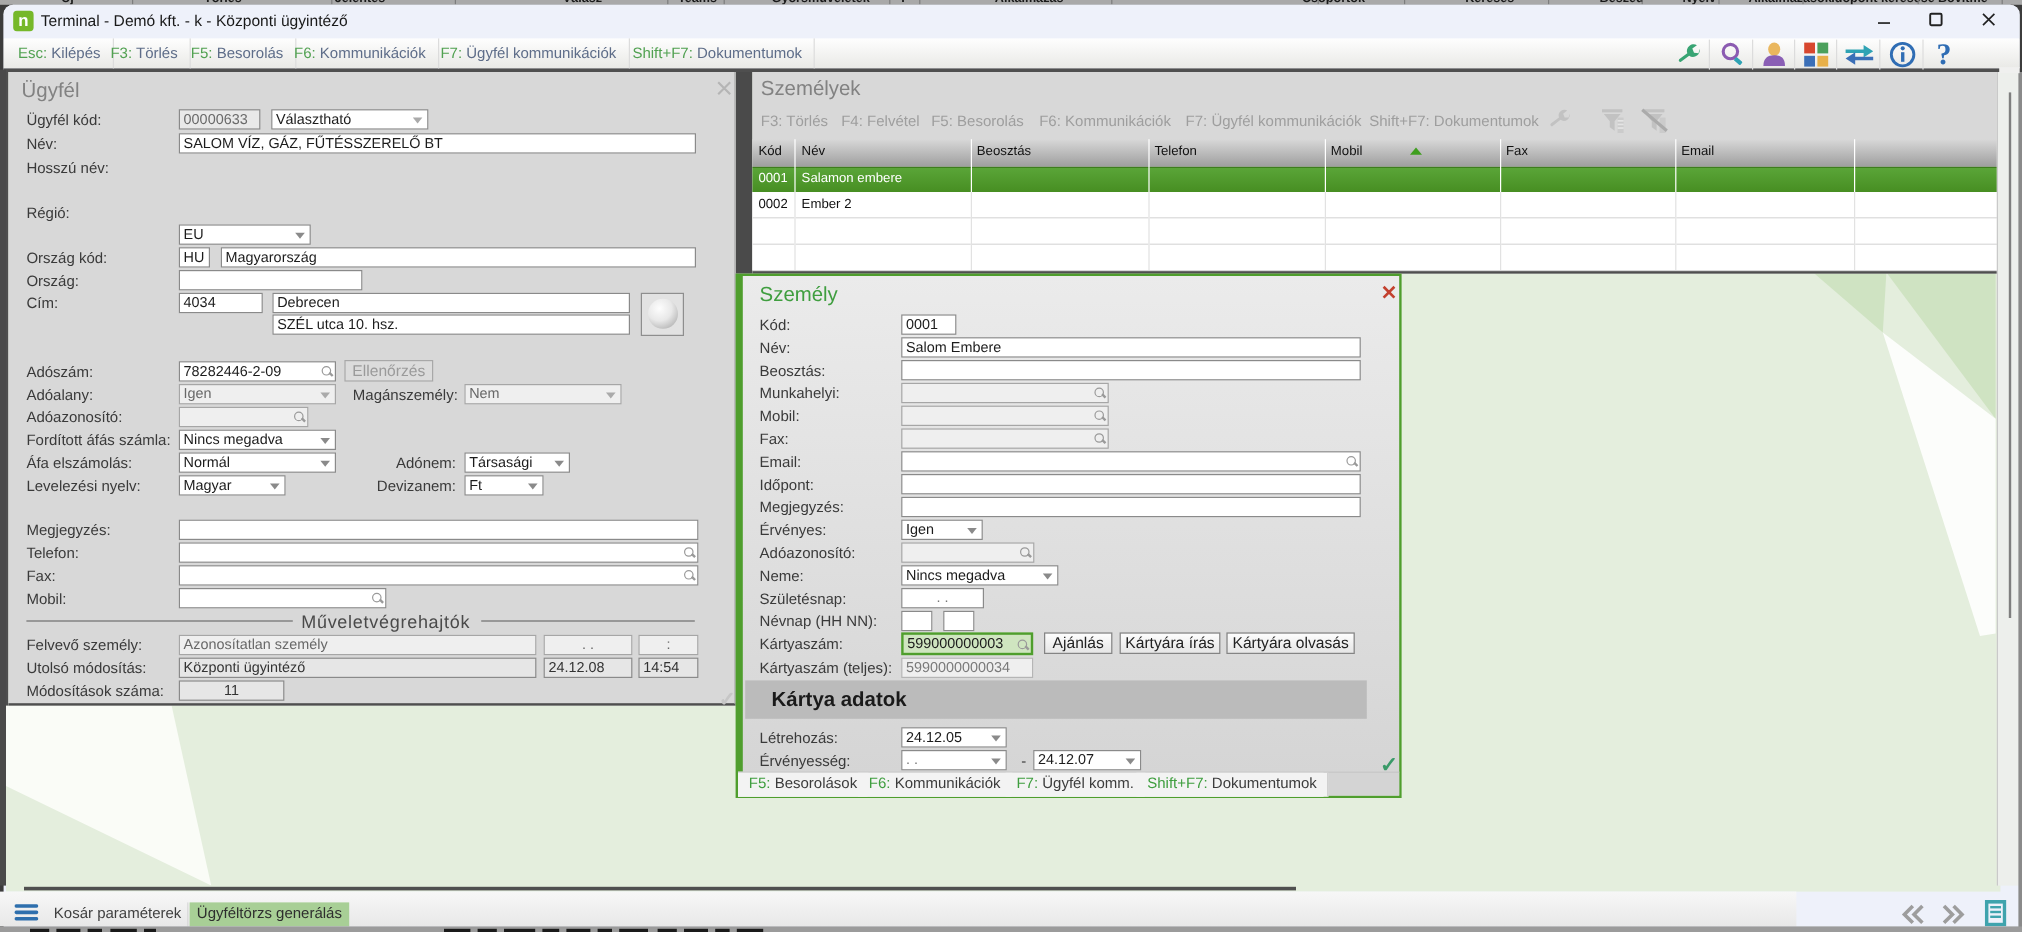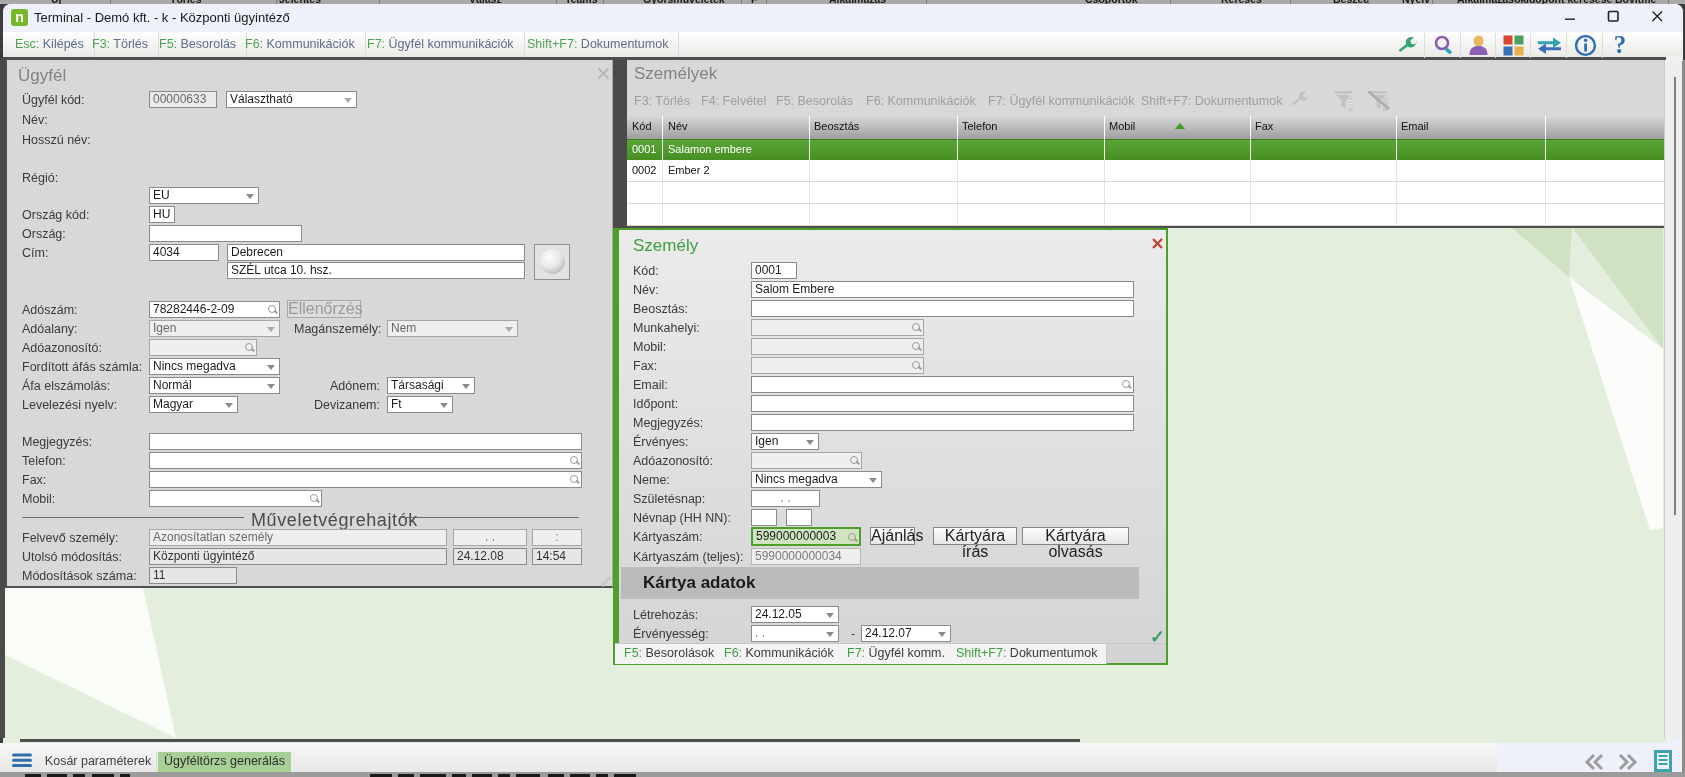--- a/index.html
+++ b/index.html
@@ -17,21 +17,21 @@
 .tico{position:absolute;top:1px;width:35px;height:25px;border-right:1px solid #dcdcdc}
 #mdi{position:absolute;left:2px;top:56px;width:1662px;height:683px;background:#e4eedd;overflow:hidden}
 .lbl{position:absolute;font-size:12.5px;color:#3a3a3a;white-space:nowrap}
 .inp{position:absolute;height:17px;line-height:15px;background:#fff;border:1px solid #8a8a8a;font-size:12px;color:#1c1c1c;padding:0 3px;white-space:nowrap;overflow:hidden}
 .dis{background:#efefef;color:#686868;border-color:#a6a6a6}
 .arr{position:absolute;right:4px;top:6px;width:0;height:0;border-left:4px solid transparent;border-right:4px solid transparent;border-top:5px solid #8a8a8a}
 .arrd{border-top-color:#aaa}
 .mg{position:absolute;right:3px;top:3px;width:8px;height:8px}
 .mg:before{content:"";position:absolute;left:0;top:0;width:6px;height:6px;border:1px solid #9a9a9a;border-radius:50%}
 .mg:after{content:"";position:absolute;left:6px;top:6px;width:4px;height:1.5px;background:#9a9a9a;transform:rotate(45deg)}
-.btn{position:absolute;height:18px;line-height:16px;border:1px solid #848484;background:linear-gradient(#fdfdfd,#e6e6e6);font-size:16px;color:#222;text-align:center}
+.btn{position:absolute;height:18px;line-height:16px;border:1px solid #848484;background:linear-gradient(#fdfdfd,#e6e6e6);font-size:13px;color:#222;text-align:center}
 .ptitle{position:absolute;font-size:17px;color:#828282}
 #pLeft{position:absolute;left:2px;top:0;width:606px;height:528px;background:#d8d8d8;border-right:1px solid #a8a8a8;border-bottom:2px solid #4f4f4f}
 #pRight{position:absolute;left:622px;top:0;width:1040px;height:168px;background:#d8d8d8;border-bottom:2px solid #4f4f4f}
 #dlg{position:absolute;left:608px;top:168px;width:555px;height:437px;background:linear-gradient(#ebebeb,#d4d4d4);border:2px solid #4f9e2d}
 #botbar{position:absolute;left:0;top:743px;width:1497px;height:29px;background:linear-gradient(#f7f7f7,#e8e8e8)}
 #botstrip{position:absolute;left:0;top:772px;width:1685px;height:5px;background:#9b9b9b;overflow:hidden}
 .cell{position:absolute;font-size:11px;color:#111;white-space:nowrap;overflow:hidden}
 .v1{position:absolute;top:56px;width:1px;height:109px;background:#ffffff;box-shadow:0 0 0 0 transparent}
 .v1:after{content:"";position:absolute;left:0;top:44px;width:1px;height:65px;background:#e2e2e2}
 .ftab{position:absolute;top:0;height:20px;line-height:19px;font-size:12.5px;color:#3c3c3c;padding:0 9px;border-right:1px solid #c9c9c9;background:#f3f3f3;white-space:nowrap}
@@ -137,25 +137,27 @@
 <div class="abs" style="left:15px;top:679px;width:1060px;height:3px;background:#4f4f4f"></div>
 <div id="pLeft">
  <div class="ptitle" style="left:11px;top:6px">Ügyfél</div>
  <svg class="abs" style="left:590px;top:7px" width="13" height="13">
           <path d="M1.5 1.5 L11.5 11.5 M11.5 1.5 L1.5 11.5" stroke="#b5b5b5" stroke-width="1.8"></path>
         </svg>
  <div class="lbl" style="left:15px;top:33px">Ügyfél kód:</div>
  <div class="inp" style="left:142px;top:31px;width:68px;background:#e9e9e9;color:#6a6a6a">00000633</div>
  <div class="inp" style="left:219px;top:31px;width:131px">Választható<i class="arr arrd"></i></div>
  <div class="lbl" style="left:15px;top:53px">Név:</div>
+ <div class="inp" style="left:142px;top:51px;width:431px">SALOM VÍZ, GÁZ, FŰTÉSSZERELŐ BT</div>
  <div class="lbl" style="left:15px;top:73px">Hosszú név:</div>
  <div class="lbl" style="left:15px;top:111px">Régió:</div>
  <div class="inp" style="left:142px;top:127px;width:110px">EU<i class="arr"></i></div>
  <div class="lbl" style="left:15px;top:148px">Ország kód:</div>
  <div class="inp" style="left:142px;top:146px;width:26px">HU</div>
+ <div class="inp" style="left:177px;top:146px;width:396px">Magyarország</div>
  <div class="lbl" style="left:15px;top:167px">Ország:</div>
  <div class="inp" style="left:142px;top:165px;width:153px"></div>
  <div class="lbl" style="left:15px;top:186px">Cím:</div>
  <div class="inp" style="left:142px;top:184px;width:70px">4034</div>
  <div class="inp" style="left:220px;top:184px;width:298px">Debrecen</div>
  <div class="inp" style="left:220px;top:202px;width:298px">SZÉL utca 10. hsz.</div>
  <div class="abs" style="left:527px;top:184px;width:36px;height:36px;border:1px solid #8e8e8e;background:#e2e2e2">
    <div class="abs" style="left:5px;top:4px;width:25px;height:25px;border-radius:50%;background:radial-gradient(circle at 38% 32%,#fdfdfd,#e8e8e8 45%,#b9b9b9 80%,#a8a8a8)"></div>
  </div>
  <div class="lbl" style="left:15px;top:243px">Adószám:</div>
@@ -187,32 +189,32 @@
         </div>
  <div class="lbl" style="left:15px;top:413px">Fax:</div>
  <div class="inp" style="left:142px;top:411px;width:433px">
           <s class="mg"></s>
         </div>
  <div class="lbl" style="left:15px;top:432px">Mobil:</div>
  <div class="inp" style="left:142px;top:430px;width:173px">
           <s class="mg"></s>
         </div>
  <div class="abs" style="left:15px;top:457px;width:222px;height:1px;background:#6e6e6e"></div>
- <div class="lbl" style="left:244px;top:450px;color:#4a4a4a;font-size:18px;letter-spacing:0.6px">Műveletvégrehajtók</div>
+ <div class="lbl" style="left:244px;top:450px;color:#4a4a4a;font-size:15px;letter-spacing:0.6px">Műveletvégrehajtók</div>
  <div class="abs" style="left:394px;top:457px;width:178px;height:1px;background:#6e6e6e"></div>
  <div class="lbl" style="left:15px;top:471px">Felvevő személy:</div>
  <div class="inp dis" style="left:142px;top:469px;width:298px">Azonosítatlan személy</div>
  <div class="inp dis" style="left:446px;top:469px;width:74px;text-align:center">.  .</div>
  <div class="inp dis" style="left:525px;top:469px;width:50px;text-align:center">:</div>
  <div class="lbl" style="left:15px;top:490px">Utolsó módosítás:</div>
  <div class="inp" style="left:142px;top:488px;width:298px;background:#e6e6e6;color:#333">Központi ügyintéző</div>
  <div class="inp" style="left:446px;top:488px;width:74px;background:#e6e6e6;color:#333">24.12.08</div>
  <div class="inp" style="left:525px;top:488px;width:50px;background:#e6e6e6;color:#333">14:54</div>
  <div class="lbl" style="left:15px;top:509px">Módosítások száma:</div>
- <div class="inp" style="left:142px;top:507px;width:88px;background:#e6e6e6;color:#333;text-align:left">11</div>
+ <div class="inp" style="left:142px;top:507px;width:88px;background:#e6e6e6;color:#333;text-align:center">11</div>
  <div class="abs" style="left:592px;top:512px;font-size:17px;color:#c6c6c6;font-weight:bold">✓</div>
 </div>
 <div id="pRight">
  <div class="ptitle" style="left:7px;top:4px">Személyek</div>
  <div class="lbl" style="left:7px;top:34px;color:#9e9e9e">F3: Törlés</div>
  <div class="lbl" style="left:74px;top:34px;color:#9e9e9e">F4: Felvétel</div>
  <div class="lbl" style="left:149px;top:34px;color:#9e9e9e">F5: Besorolás</div>
  <div class="lbl" style="left:239px;top:34px;color:#9e9e9e">F6: Kommunikációk</div>
  <div class="lbl" style="left:361px;top:34px;color:#9e9e9e">F7: Ügyfél kommunikációk</div>
  <div class="lbl" style="left:514px;top:34px;color:#9e9e9e">Shift+F7: Dokumentumok</div>
@@ -298,21 +300,21 @@
         </div>
  <div class="lbl" style="left:18px;top:243px">Neme:</div>
  <div class="inp" style="left:136px;top:241px;width:131px">Nincs megadva<i class="arr"></i></div>
  <div class="lbl" style="left:18px;top:262px">Születésnap:</div>
  <div class="inp" style="left:136px;top:260px;width:69px;color:#777;text-align:center">.  .</div>
  <div class="lbl" style="left:18px;top:281px">Névnap (HH NN):</div>
  <div class="inp" style="left:136px;top:279px;width:26px"></div>
  <div class="inp" style="left:171px;top:279px;width:26px"></div>
  <div class="lbl" style="left:18px;top:300px">Kártyaszám:</div>
  <div class="inp" style="left:136px;top:297px;width:110px;border:2px solid #4f9e2d;background:#cfe5c0;height:19px">599000000003<s class="mg" style="top:4px"></s></div>
- <div class="btn" style="left:255px;top:297px;width:45px">Ajánlás</div>
+ <div class="btn" style="left:255px;top:297px;width:57px">Ajánlás</div>
  <div class="btn" style="left:318px;top:297px;width:84px">Kártyára írás</div>
  <div class="btn" style="left:407px;top:297px;width:107px">Kártyára olvasás</div>
  <div class="lbl" style="left:18px;top:320px">Kártyaszám (teljes):</div>
  <div class="inp" style="left:136px;top:318px;width:110px;background:#efefef;color:#7a7a7a;border-color:#b5b5b5">5990000000034</div>
  <div class="abs" style="left:6px;top:337px;width:518px;height:32px;background:#bbbbbb"></div>
  <div class="abs" style="left:28px;top:343px;font-size:17px;font-weight:bold;color:#1a1a1a">Kártya adatok</div>
  <div class="lbl" style="left:18px;top:378px">Létrehozás:</div>
  <div class="inp" style="left:136px;top:376px;width:88px">24.12.05<i class="arr"></i></div>
  <div class="lbl" style="left:18px;top:397px">Érvényesség:</div>
  <div class="inp" style="left:136px;top:395px;width:88px;color:#777">.  .<i class="arr"></i></div>

